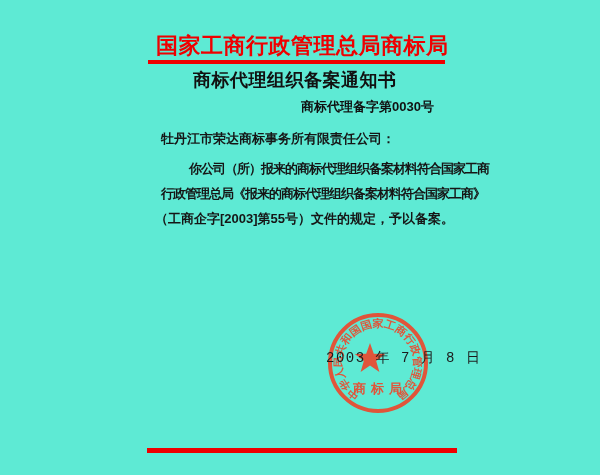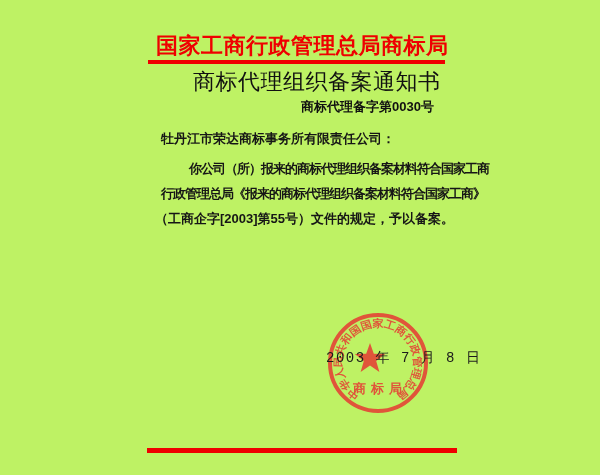--- a/index.html
+++ b/index.html
@@ -1,37 +1,37 @@
 <!DOCTYPE html>
 <html><head>
 <meta charset="utf-8">
 <style>
   html,body{margin:0;padding:0;background:#888;}
   .page{
     position:relative;
     width:600px;height:475px;
-    background:#bef264;
+    background:#5eead4;
     overflow:hidden;
     font-family:"Liberation Sans", sans-serif;
     color:#151515;
   }
   .abs{position:absolute;line-height:1;white-space:nowrap;}
   .doc-title{
     left:156px;top:35px;
     font-size:22px;font-weight:700;
     color:#ef0000;
     letter-spacing:0.5px;
     font-family:"Liberation Serif", serif;
   }
   .rule{position:absolute;background:#ef0000;}
   .rule-header{left:148px;top:60px;width:297px;height:4px;}
   .rule-footer{left:147px;top:448px;width:310px;height:5px;}
   .doc-subtitle{
     left:193px;top:71px;
-    font-size:22px;font-weight:400;color:#111;
+    font-size:18px;font-weight:700;color:#111;
     letter-spacing:0.5px;
   }
   .doc-number{
     left:301px;top:100px;
     font-size:13px;font-weight:700;color:#111;text-align:right;
   }
   .body-line{
     font-size:13px;font-weight:700;color:#161616;text-align:right;
   }
   .recipient{left:161px;top:132px;}

